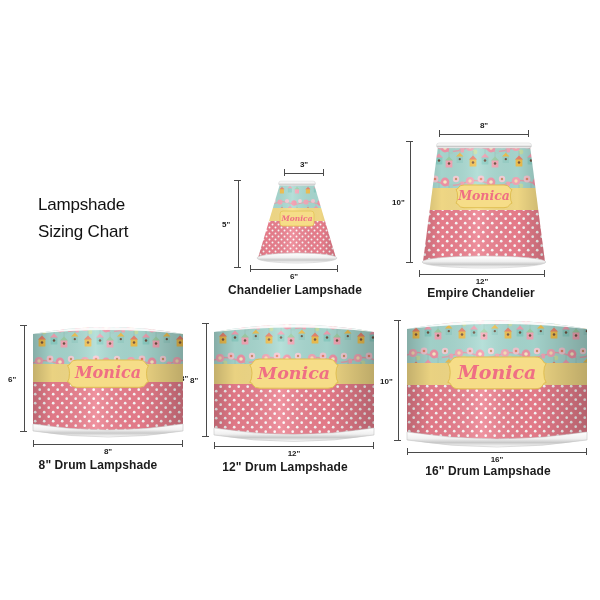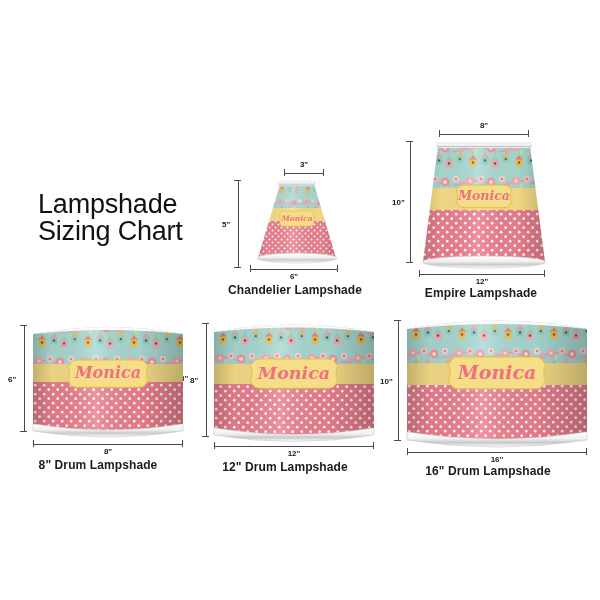--- a/index.html
+++ b/index.html
@@ -14,21 +14,21 @@
     font-family: "Liberation Sans", sans-serif;
     overflow: hidden;
     color: #1a1a1a;
   }
 
   
   #chart-title {
     position: absolute;
     left: 38px;
     top: 191px;
-    font-size: 27px;
+    font-size: 17px;
     line-height: 27px;
     font-weight: 400;
     letter-spacing: -0.2px;
     color: #111111;
     white-space: pre-line;
   }
 
   
   .shade-item { position: absolute; }
 
@@ -314,21 +314,21 @@
     </svg>
   </div>
 
   <div class="dim dim-h label-below" style="left:27px; top:152px; width:126px; height:7px;">
     <div class="bar"></div>
     <div class="cap l"></div>
     <div class="cap r"></div>
     <div class="dim-label">12"</div>
   </div>
 
-  <div class="caption" style="top:168px;">Empire Lampshade</div>
+  <div class="caption" style="top:168px;">Empire Chandelier</div>
 </div>
 
 <div class="shade-item" id="item-drum-8" style="left:8px; top:312px; width:180px; height:160px;">
 
   <div class="dim dim-v" style="left:12px; top:13px; width:7px; height:107px;">
     <div class="bar"></div>
     <div class="cap t"></div>
     <div class="cap b"></div>
     <div class="dim-label" style="right:auto; left:-12px;">6"</div>
   </div>

